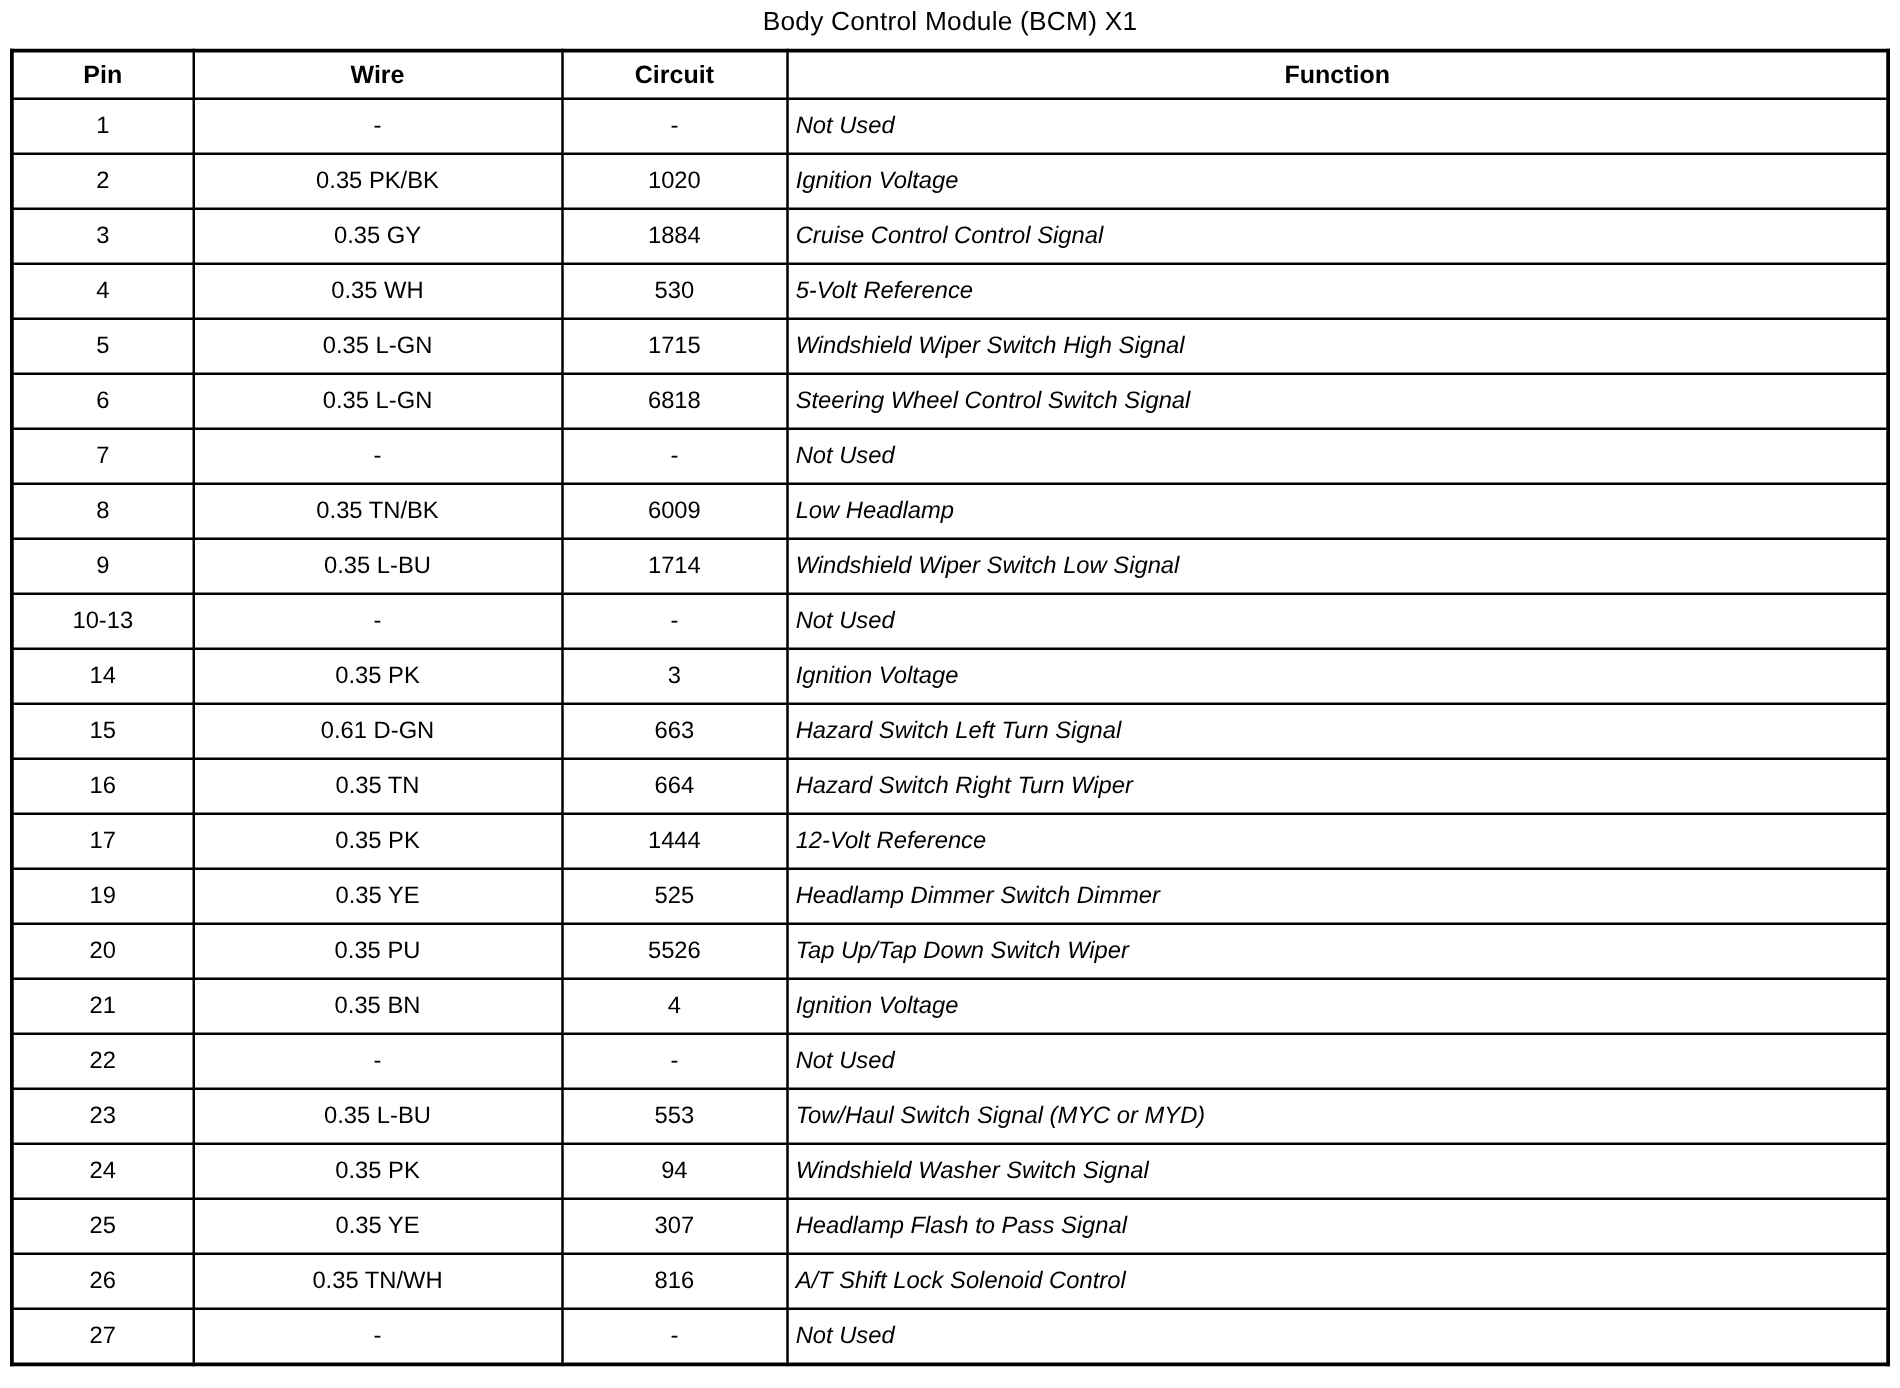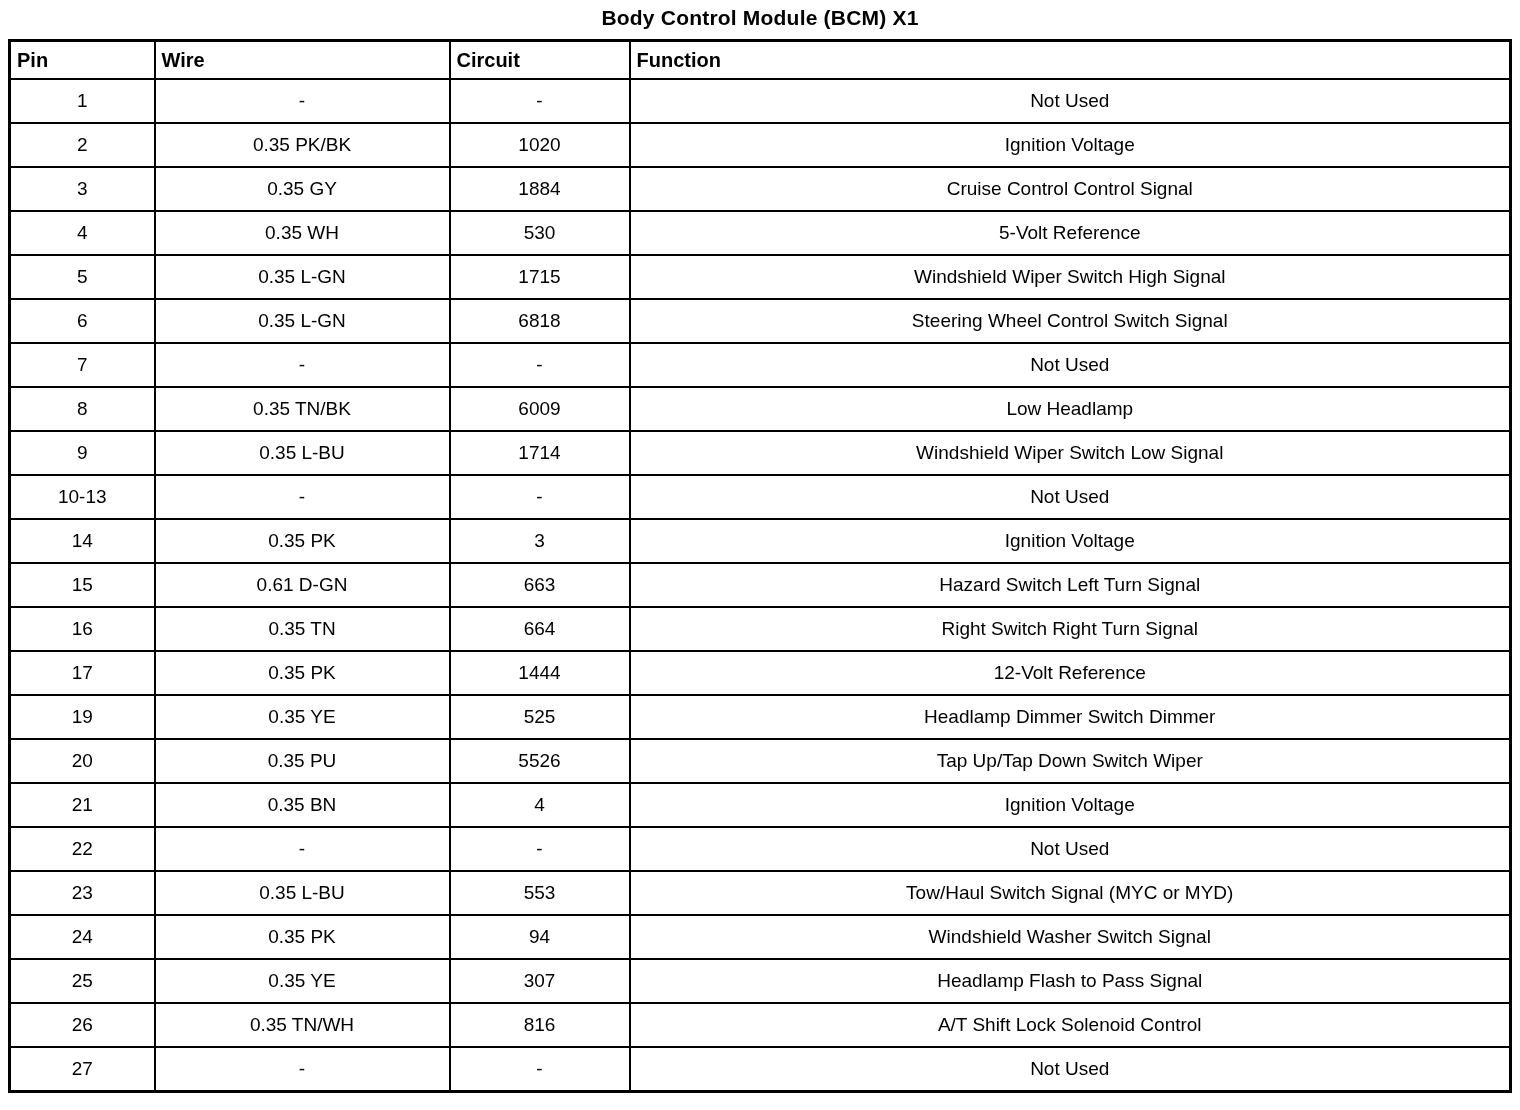--- a/index.html
+++ b/index.html
@@ -11,21 +11,21 @@
   }
   .page {
     width: 1520px;
     height: 1110px;
     box-sizing: border-box;
     background: #ffffff;
     overflow: hidden;
   }
   .page-title {
     text-align: center;
-    font-weight: bold;
+    font-weight: normal;
     font-size: 21px;
     padding: 6px 0 9px 0;
     letter-spacing: 0.2px;
   }
   table.pinout {
     border-collapse: collapse;
     table-layout: fixed;
     width: 1504px;
     margin: 0 auto;
     border: 3px solid #000000;
@@ -40,25 +40,25 @@
     font-size: 19px;
     height: 40px;
     padding: 1px 6px;
     box-sizing: content-box;
     white-space: nowrap;
     overflow: hidden;
   }
   table.pinout th {
     font-weight: bold;
     font-size: 20px;
-    text-align: left;
+    text-align: center;
     height: 34px;
   }
   td.ctr { text-align: center; }
-  td.fn  { text-align: center; padding-left: 9px; }
+  td.fn  { text-align: left; padding-left: 9px; font-style: italic; }
 </style>
 </head>
 <body>
 
 <div class="page">
   <div class="page-title">Body Control Module (BCM) X1</div>
 
   <table class="pinout">
     <colgroup>
       <col class="c-pin">
@@ -144,21 +144,21 @@
         <tr>
           <td class="ctr">15</td>
           <td class="ctr">0.61 D-GN</td>
           <td class="ctr">663</td>
           <td class="fn">Hazard Switch Left Turn Signal</td>
         </tr>
         <tr>
           <td class="ctr">16</td>
           <td class="ctr">0.35 TN</td>
           <td class="ctr">664</td>
-          <td class="fn">Right Switch Right Turn Signal</td>
+          <td class="fn">Hazard Switch Right Turn Wiper</td>
         </tr>
         <tr>
           <td class="ctr">17</td>
           <td class="ctr">0.35 PK</td>
           <td class="ctr">1444</td>
           <td class="fn">12-Volt Reference</td>
         </tr>
         <tr>
           <td class="ctr">19</td>
           <td class="ctr">0.35 YE</td>

